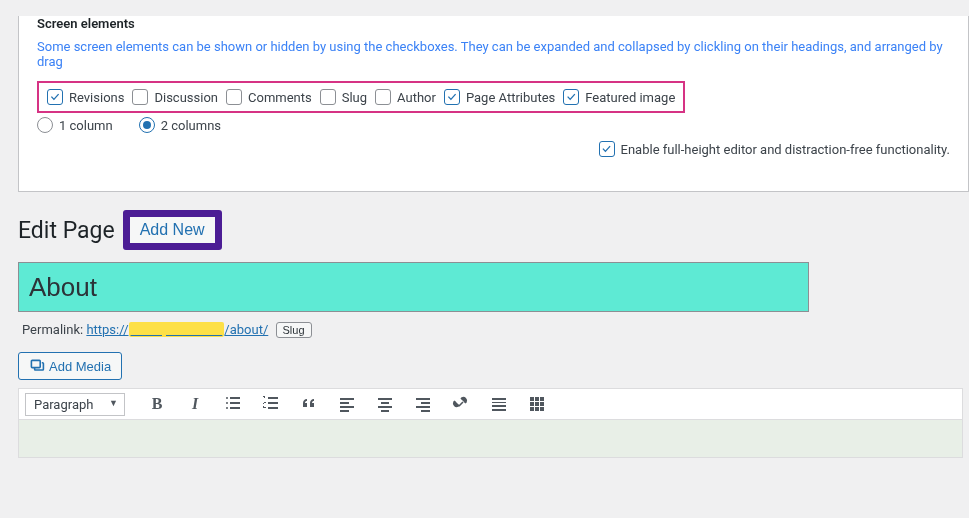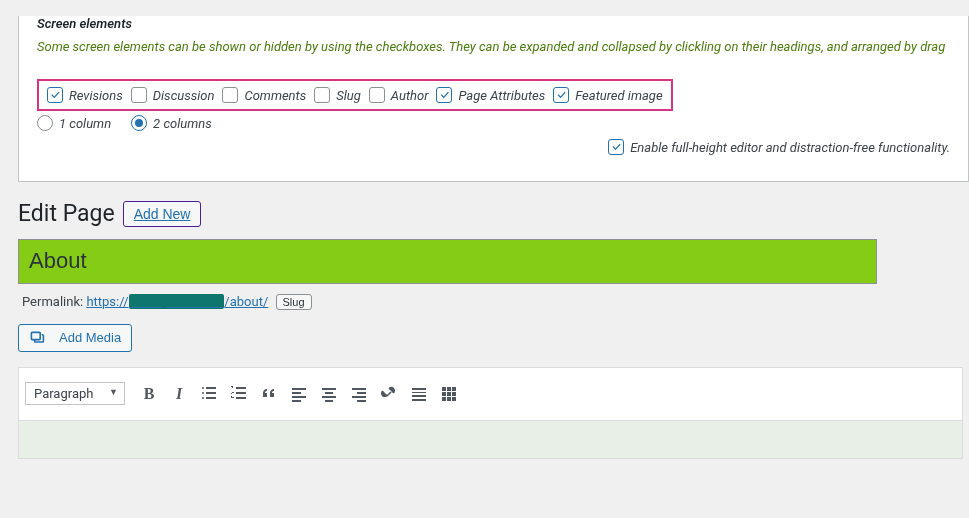--- a/index.html
+++ b/index.html
@@ -11,32 +11,31 @@
     background: #f0f0f1;
     width: 969px;
     height: 518px;
     overflow: hidden;
   }
   .panel {
     background: #fff;
     border: 1px solid #c3c4c7;
     border-top: none;
     margin-left: 18px;
-    padding: 0 18px 16px 18px;
-    font-style: italic;
+    padding: 0 18px 24px 18px;
   }
   .panel h4 {
     font-size: 13px;
     font-weight: 600;
     margin: 16px 0 8px 0;
     color: #1d2327;
   }
   .panel p {
-    margin: 6px 0 25px 0;
-    color: #4d7c0f;
+    margin: 6px 0 12px 0;
+    color: #3b82f6;
   }
   .highlight-box {
     border: 2px solid #d63384;
     padding: 6px 8px;
     display: flex;
     gap: 8px;
     align-items: center;
     width: fit-content;
   }
   .chk {
@@ -60,21 +59,21 @@
   .chkbox.checked {
     border-color: #2271b1;
   }
   .chkbox.checked::before {
     content: "✓";
     color: #2271b1;
     font-weight: bold;
   }
   .radiorow {
     display: flex;
-    gap: 20px;
+    gap: 26px;
     align-items: center;
     padding: 4px 0;
   }
   .rad {
     display: inline-flex;
     align-items: center;
     gap: 6px;
     cursor: pointer;
   }
   .radio {
@@ -112,87 +111,85 @@
     gap: 8px;
     margin-bottom: 12px;
   }
   h1.pgtitle {
     font-size: 23px;
     font-weight: 400;
     margin: 0;
     color: #1d2327;
   }
   .btn-outline {
-    border: 1px solid #4c1d95;
+    border: 7px solid #4c1d95;
     color: #2271b1;
     background: #f6f7f7;
     padding: 4px 10px;
-    font-size: 14px;
+    font-size: 16px;
     border-radius: 3px;
     cursor: pointer;
-    text-decoration: underline;
   }
   .title-input {
-    width: 859px;
-    font-size: 22px;
+    width: 791px;
+    font-size: 26px;
     padding: 6px 10px;
     line-height: 1.4;
     border: 1px solid #8c8f94;
-    background: #84cc16;
+    background: #5eead4;
     color: #2c3338;
   }
   .permalink {
     margin: 10px 0 14px 4px;
     font-size: 13px;
     color: #3c434a;
   }
   .permalink a {
     color: #2271b1;
     text-decoration: underline;
   }
   .permalink .blur {
-    background: #0f766e;
+    background: #fde047;
     color: transparent;
     border-radius: 2px;
     padding: 0 2px;
     text-decoration: underline;
   }
   .btn-small {
     border: 1px solid #8c8f94;
     background: #f6f7f7;
     color: #2c3338;
     font-size: 11px;
     padding: 1px 6px;
     border-radius: 3px;
     cursor: pointer;
     margin-left: 4px;
   }
   .add-media-btn {
     display: inline-flex;
     align-items: center;
-    gap: 14px;
+    gap: 4px;
     border: 1px solid #2271b1;
     color: #2271b1;
     background: #f6f7f7;
     padding: 5px 10px;
     border-radius: 3px;
     cursor: pointer;
     font-size: 13px;
     margin-bottom: 8px;
   }
   .add-media-btn svg { width: 16px; height: 16px; }
   .toolbar {
     background: #fff;
     border: 1px solid #dcdcde;
     display: flex;
     align-items: center;
-    padding: 12px 6px;
-    gap: 2px;
+    padding: 1px 6px;
+    gap: 10px;
     width: 945px;
-    margin-top: 7px;
   }
   .format-select {
     border: 1px solid #c3c4c7;
     background: #fff;
     padding: 3px 22px 3px 8px;
     font-size: 13px;
     position: relative;
     margin-right: 8px;
     min-width: 100px;
   }

